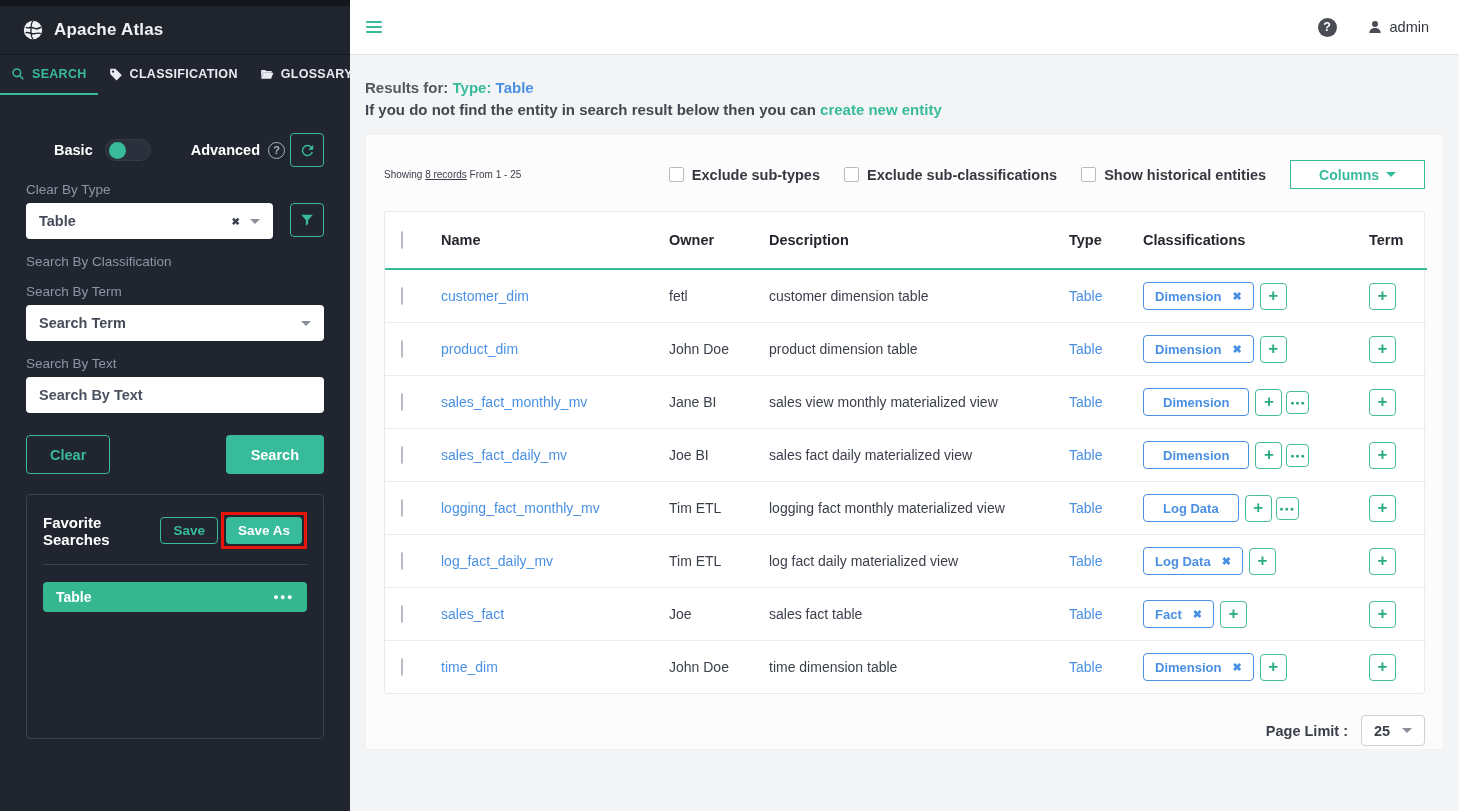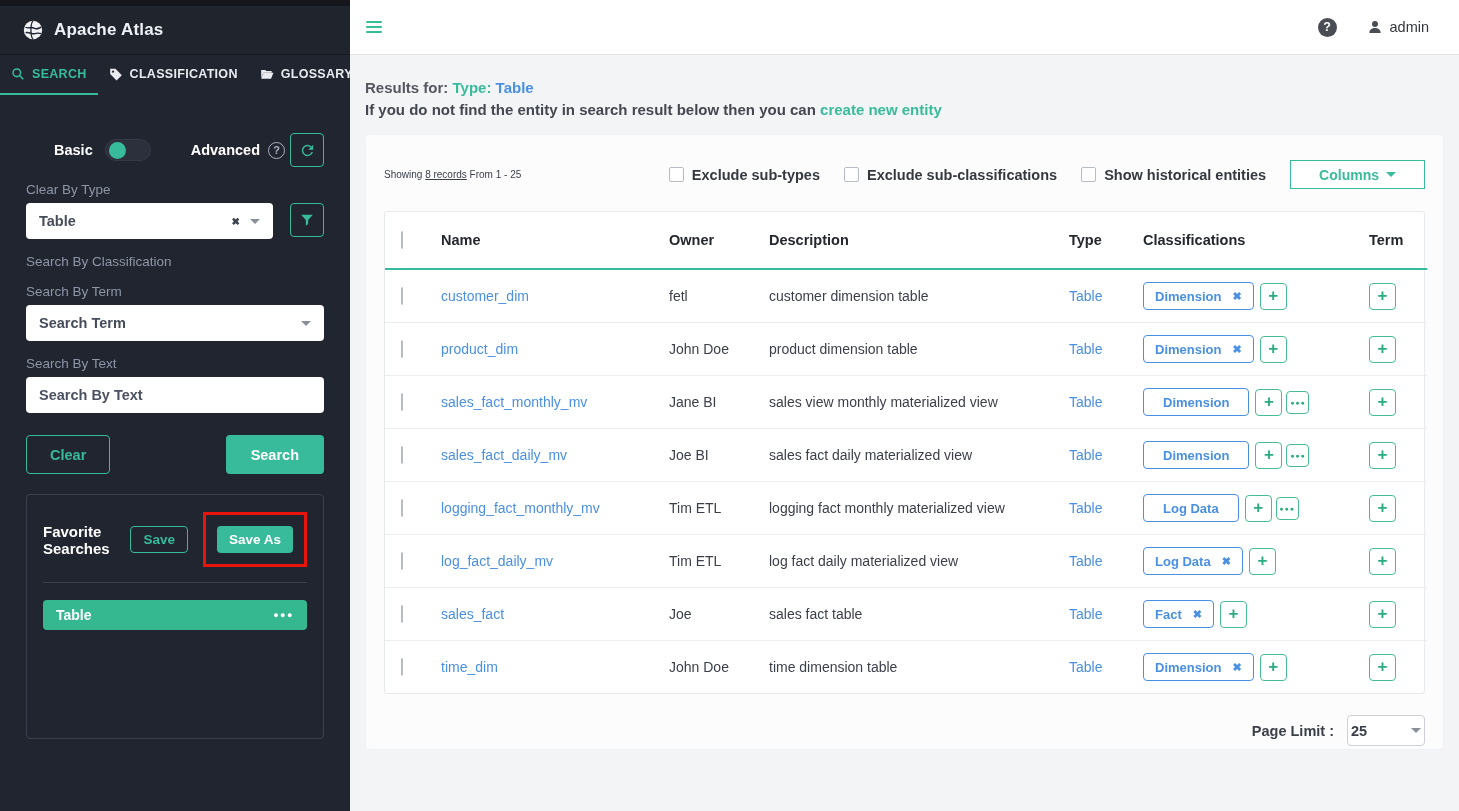--- a/index.html
+++ b/index.html
@@ -38,21 +38,21 @@
   .textinput::placeholder { color:#4b5160; opacity:1; font-weight:600; }
 
   .actions { display:flex; justify-content:space-between; margin-top:22px; }
   .btn-clear { border:1px solid #38bb9b; color:#38bb9b; background:transparent; border-radius:4px; padding:0 23px; height:39px; font-size:14.5px; font-weight:600; font-family:inherit; cursor:pointer; }
   .btn-search { border:none; background:#38bb9b; color:#fff; border-radius:4px; padding:0 25px; height:39px; font-size:14.5px; font-weight:700; font-family:inherit; cursor:pointer; }
 
   .favorites { margin-top:20px; border:1px solid #3b414f; border-radius:4px; padding:17px 16px; height:245px; }
   .fav-header { display:flex; align-items:center; }
   .fav-title { flex:1; color:#fff; font-size:15px; font-weight:700; }
   .btn-save { border:1px solid #38bb9b; color:#38bb9b; background:transparent; border-radius:4px; height:27px; padding:4px 12px; font-size:13.5px; font-weight:600; font-family:inherit; cursor:pointer; }
-  .saveas-hl { border:3px solid #e8150d; padding:11px; margin-left:15px;text-decoration:underline; }
+  .saveas-hl { border:3px solid #e8150d; padding:2px; margin-left:3px;text-decoration:underline; }
   .btn-saveas { border:none; background:#38bb9b; color:#fff; border-radius:4px; height:27px; padding:0 12px; font-size:13.5px; font-weight:700; font-family:inherit; cursor:pointer; }
   .fav-divider { border-bottom:1px solid #3b414f; margin:15px 0 17px; }
   .fav-item { background:#35b78f; border-radius:4px; height:30px; display:flex; align-items:center; padding:0 13px; color:#fff; font-size:14px; font-weight:700; cursor:pointer; }
   .fav-item .dots { margin-left:auto; font-size:9px; letter-spacing:1.5px; }
 
   
   .main { flex:1; display:flex; flex-direction:column; background:#f3f4f6; min-width:0; }
   .topbar { height:55px; background:#fff; border-bottom:1px solid #e1e3e6; display:flex; align-items:center; padding:0 16px; flex-shrink:0; }
   .hamburger { width:16px; cursor:pointer; }
   .hamburger div { height:2.5px; background:#38bb9b; margin:2.5px 0; border-radius:1px; }
@@ -86,21 +86,21 @@
   .col-cb { width:48px; } .col-name { width:228px; } .col-owner { width:100px; } .col-desc { width:300px; } .col-type { width:74px; } .col-cls { width:226px; } .col-term { width:66px; }
   td.cb-cell, th.cb-cell { padding-left:16px; }
   .link { color:#4a90e2; text-decoration:none; cursor:pointer; }
   .badge { display:inline-flex; align-items:center; border:1px solid #4a90e2; color:#4a90e2; border-radius:4px; height:28px; padding:0 11px; font-size:13px; font-weight:600; vertical-align:middle; }
   .badge.wide { padding:0 19px; }
   .badge .x { font-size:11px; font-weight:700; margin-left:11px; cursor:pointer; }
   .plus-btn { display:inline-flex; align-items:center; justify-content:center; width:27px; height:27px; border:1px solid #47bd92; color:#2bab81; background:#fff; border-radius:4px; font-size:17px; font-weight:700; margin-left:6px; vertical-align:middle; cursor:pointer; padding:0; font-family:inherit; }
   .more-btn { display:inline-flex; align-items:center; justify-content:center; width:23px; height:23px; border:1px solid #47bd92; color:#2bab81; background:#fff; border-radius:4px; font-size:7px; letter-spacing:1px; margin-left:4px; vertical-align:middle; cursor:pointer; padding:0; font-family:inherit; font-weight:700; }
 
   .pagelimit-row { display:flex; justify-content:flex-end; align-items:center; gap:13px; margin-top:21px; font-size:14.5px; color:#3b3f4a; font-weight:600; }
-  .pagelimit-select { width:78px; height:31px; background:#fff; border:1px solid #cdd0d6; border-radius:4px; display:flex; align-items:center; padding:0 3px; font-size:14.5px; color:#3b3f4a; cursor:pointer; }
+  .pagelimit-select { width:64px; height:31px; background:#fff; border:1px solid #cdd0d6; border-radius:4px; display:flex; align-items:center; padding:0 12px; font-size:14.5px; color:#3b3f4a; cursor:pointer; }
   .pagelimit-select .grow { flex:1; }
 </style>
 </head>
 <body>
 
 <div class="sidebar">
   <div class="brand">
     <svg class="globe" viewBox="0 0 24 24">
       <circle cx="12" cy="12" r="10" fill="#f0f2f5"></circle>
       <path d="M4 9c3 2 6-1 9 1s5 0 8-1M4 15c4-1 7 2 10 1s4-1 7 0" stroke="#21252f" stroke-width="1.6" fill="none"></path>

